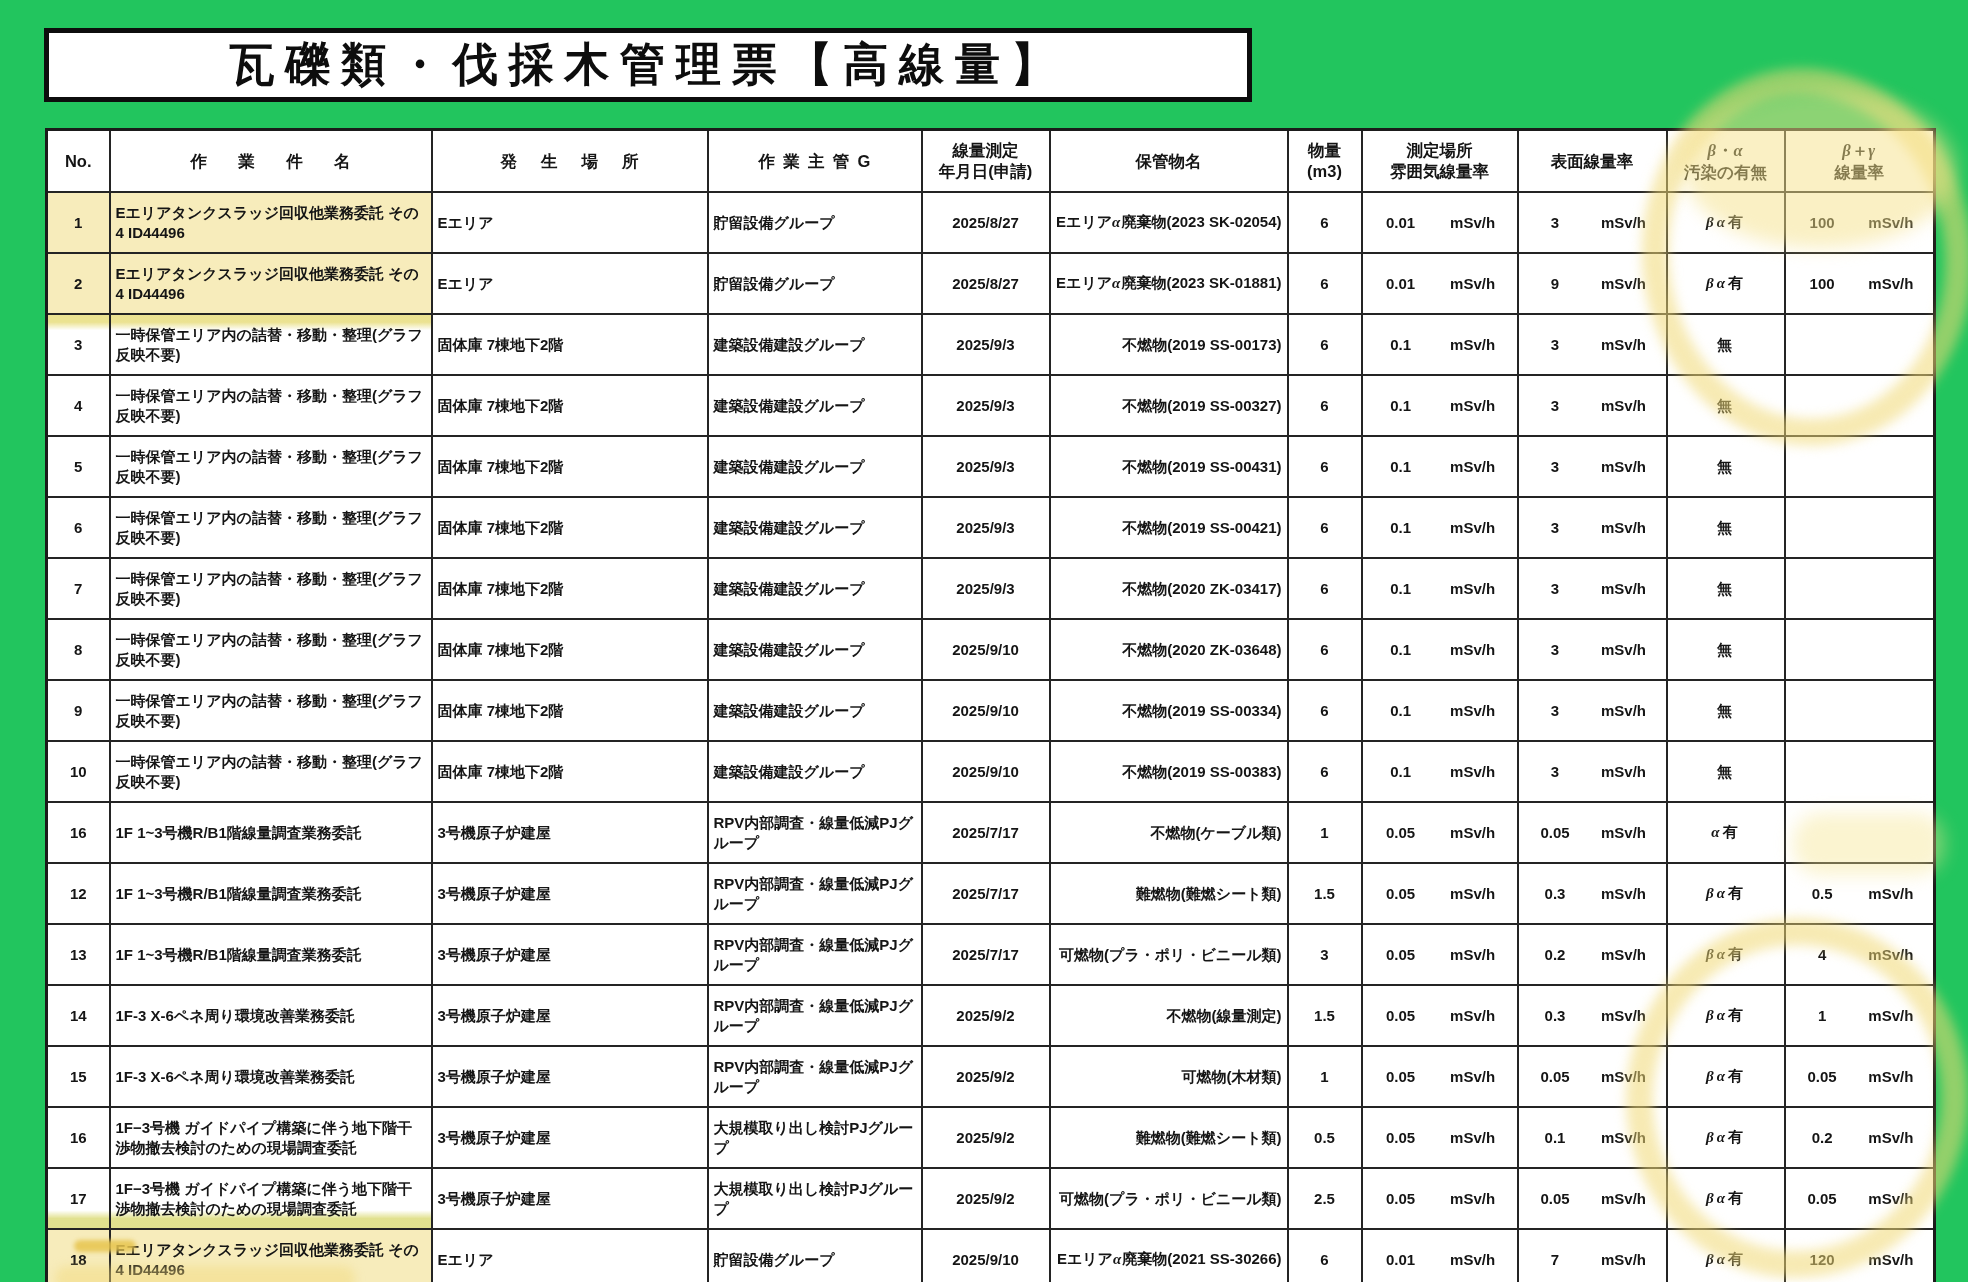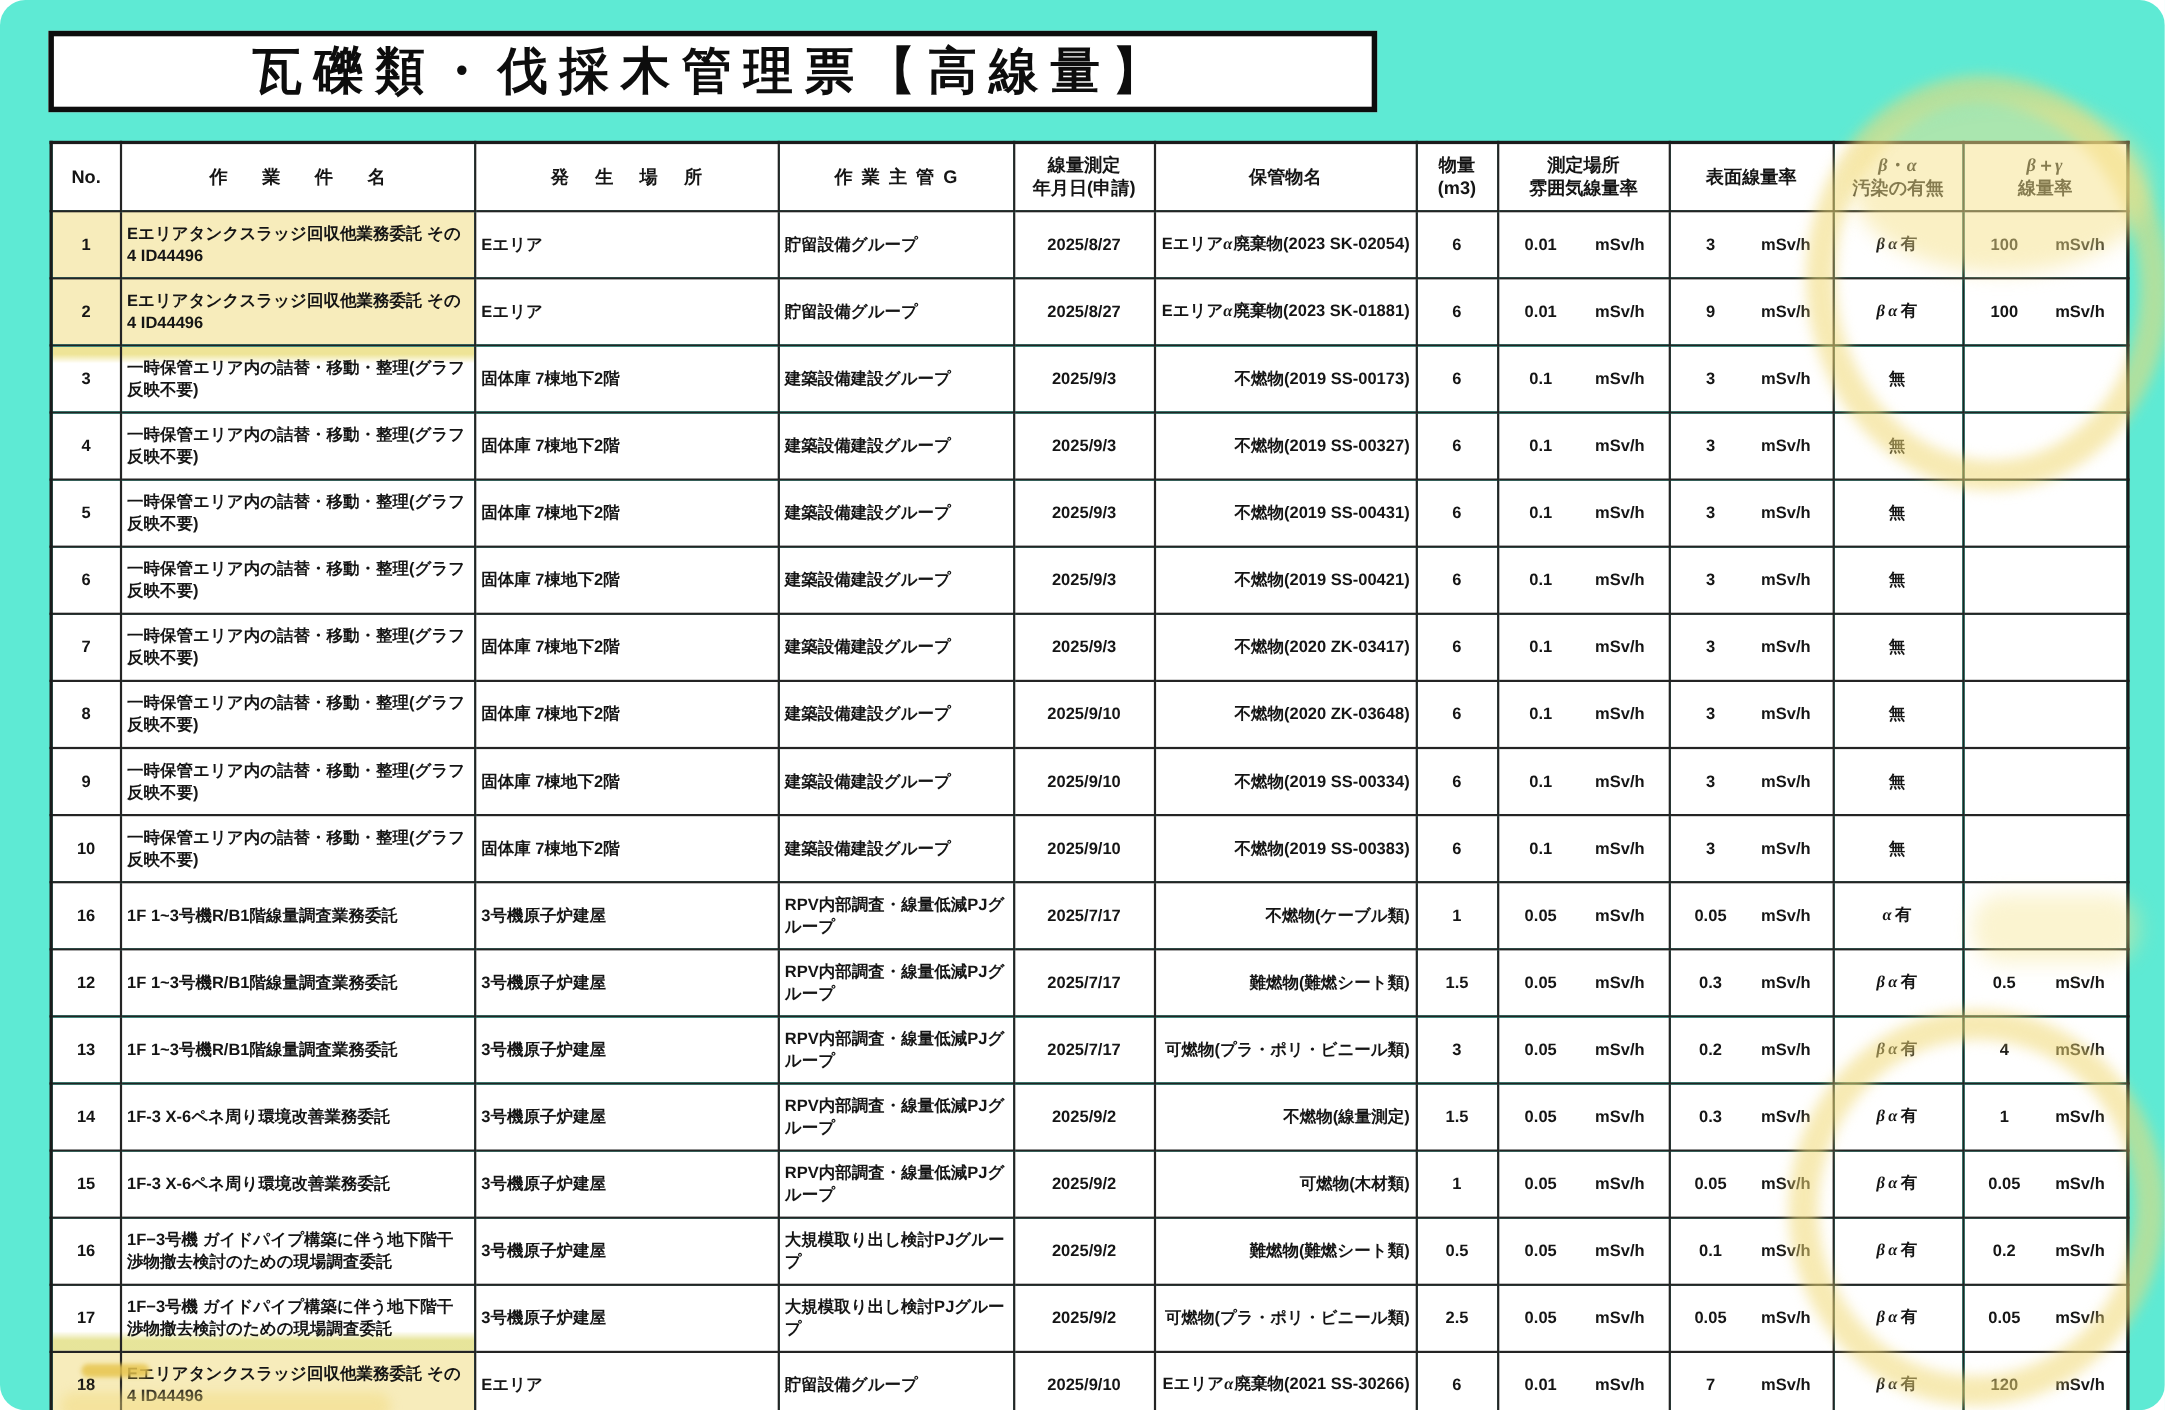--- a/index.html
+++ b/index.html
@@ -1,19 +1,19 @@
 <!DOCTYPE html>
 <html><head>
 <meta charset="utf-8">
 <style>
   html,body{margin:0;padding:0;background:#ffffff;}
   .page{
     position:relative; width:1968px; height:1282px; overflow:hidden;
-    background:#5eead4; color:#151515;
-    font-family:"Liberation Sans","DejaVu Sans",sans-serif; font-weight:bold;border-radius:23px;
+    background:#22c55e; color:#151515;
+    font-family:"Liberation Sans","DejaVu Sans",sans-serif; font-weight:bold;
   }
   
   .title-box{
     position:absolute; left:44px; top:28px; width:1198px; height:64px;
     border:5px solid #0d0d0d; display:flex; align-items:center; justify-content:center;
     background:#fff;
   }
   .title-box span{
     font-size:45px; letter-spacing:0.24em; white-space:nowrap;
     color:#0d0d0d; transform:scaleY(1.02);

